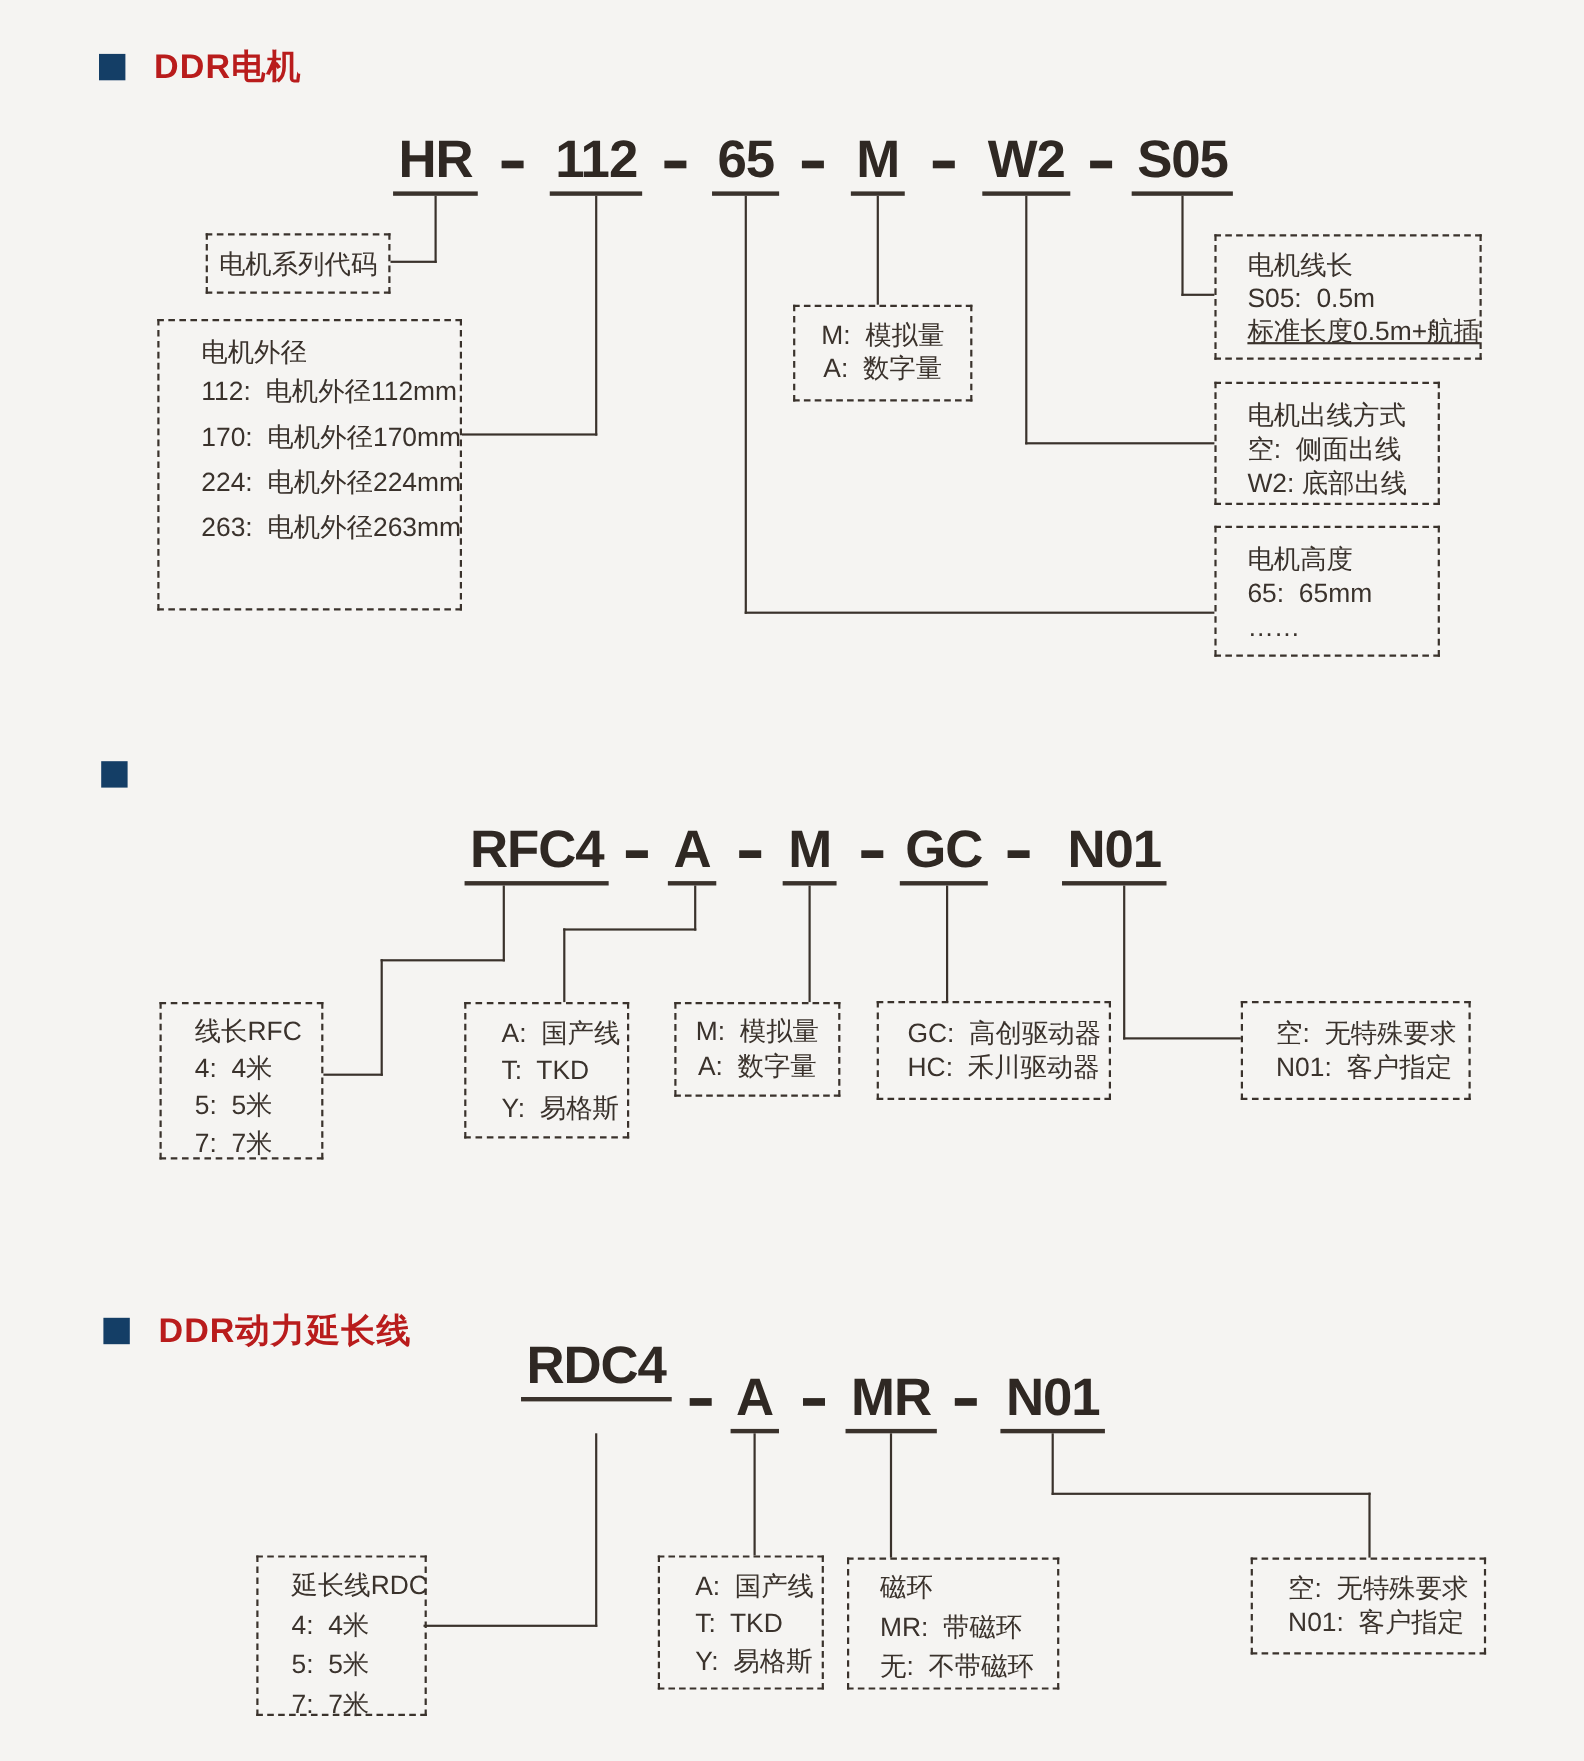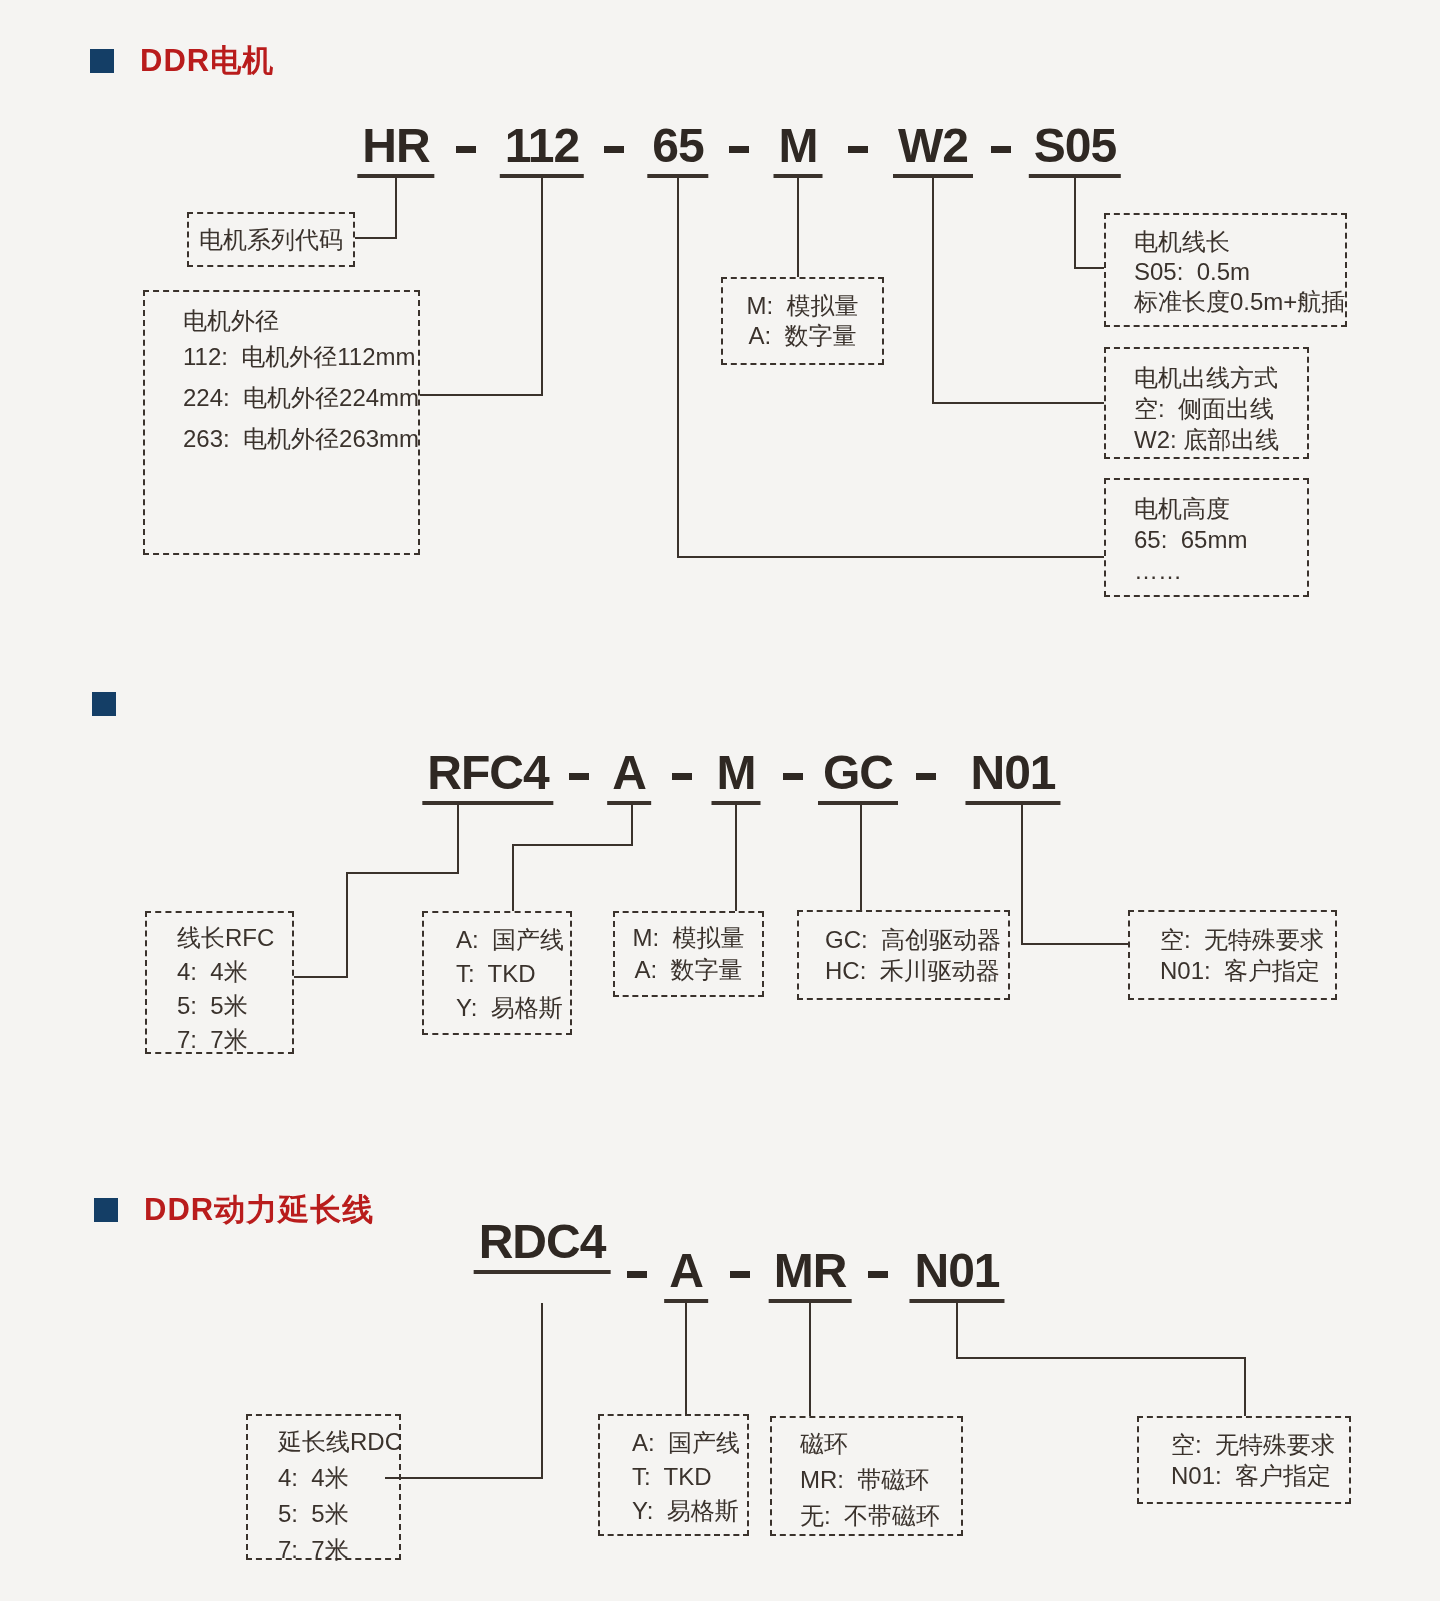--- a/index.html
+++ b/index.html
@@ -62,33 +62,34 @@
     <span class="vline" style="left:1074px;top:178px;height:91px;"></span>
     <span class="hline" style="left:1074px;top:267px;width:30px;"></span>
 
     <div class="dbox center-box hcenter" style="left:187px;top:212px;width:168px;height:55px;align-items:center;">
       <div class="bline">电机系列代码</div>
     </div>
 
     <div class="dbox" style="left:143px;top:290px;width:277px;height:265px;padding:14px 0 0 38px;">
       <div class="bline" style="line-height:30px;">电机外径</div>
       <div class="bline" style="line-height:41px;">112:  电机外径112mm</div>
+      <div class="bline" style="line-height:41px;">170:  电机外径170mm</div>
       <div class="bline" style="line-height:41px;">224:  电机外径224mm</div>
       <div class="bline" style="line-height:41px;">263:  电机外径263mm</div>
     </div>
 
     <div class="dbox center-box hcenter" style="left:721px;top:277px;width:163px;height:88px;">
       <div class="bline" style="line-height:30px;">M:  模拟量</div>
       <div class="bline" style="line-height:30px;">A:  数字量</div>
     </div>
 
     <div class="dbox" style="left:1104px;top:213px;width:243px;height:114px;padding:12px 0 0 28px;">
       <div class="bline" style="line-height:30px;">电机线长</div>
       <div class="bline" style="line-height:30px;">S05:  0.5m</div>
-      <div class="bline" style="line-height:30px;">标准长度0.5m+航插</div>
+      <div class="bline" style="line-height:30px;text-decoration:underline;">标准长度0.5m+航插</div>
     </div>
 
     <div class="dbox" style="left:1104px;top:347px;width:205px;height:112px;padding:13px 0 0 28px;">
       <div class="bline" style="line-height:31px;">电机出线方式</div>
       <div class="bline" style="line-height:31px;">空:  侧面出线</div>
       <div class="bline" style="line-height:31px;">W2: 底部出线</div>
     </div>
 
     <div class="dbox" style="left:1104px;top:478px;width:205px;height:119px;padding:13px 0 0 28px;">
       <div class="bline" style="line-height:31px;">电机高度</div>
@@ -172,21 +173,21 @@
     </div>
 
     <span class="vline" style="left:541px;top:1303px;height:176px;"></span>
     <span class="hline" style="left:385px;top:1477px;width:158px;"></span>
     <span class="vline" style="left:685px;top:1303px;height:111px;"></span>
     <span class="vline" style="left:809px;top:1303px;height:113px;"></span>
     <span class="vline" style="left:956px;top:1303px;height:56px;"></span>
     <span class="hline" style="left:956px;top:1357px;width:290px;"></span>
     <span class="vline" style="left:1244px;top:1357px;height:59px;"></span>
 
-    <div class="dbox" style="left:246px;top:1414px;width:155px;height:146px;padding:8px 0 0 30px;">
+    <div class="dbox" style="left:233px;top:1414px;width:155px;height:146px;padding:8px 0 0 30px;">
       <div class="bline" style="line-height:36px;">延长线RDC</div>
       <div class="bline" style="line-height:36px;">4:  4米</div>
       <div class="bline" style="line-height:36px;">5:  5米</div>
       <div class="bline" style="line-height:36px;">7:  7米</div>
     </div>
 
     <div class="dbox" style="left:598px;top:1414px;width:151px;height:122px;padding:10px 0 0 32px;">
       <div class="bline" style="line-height:34px;">A:  国产线</div>
       <div class="bline" style="line-height:34px;">T:  TKD</div>
       <div class="bline" style="line-height:34px;">Y:  易格斯</div>

